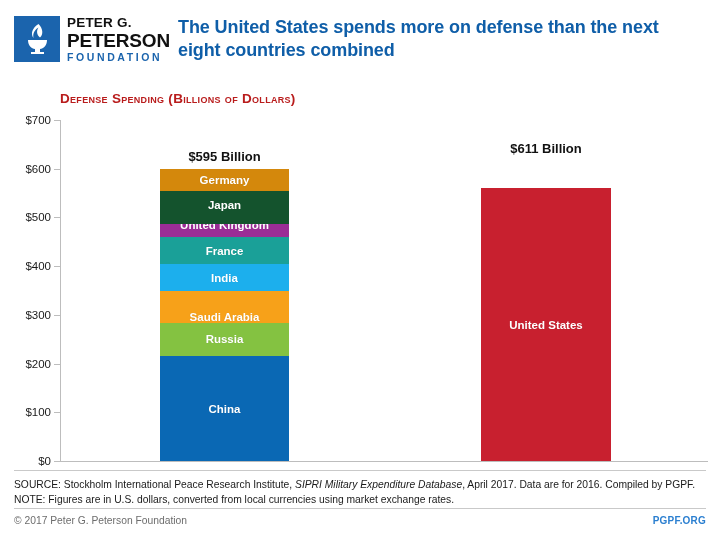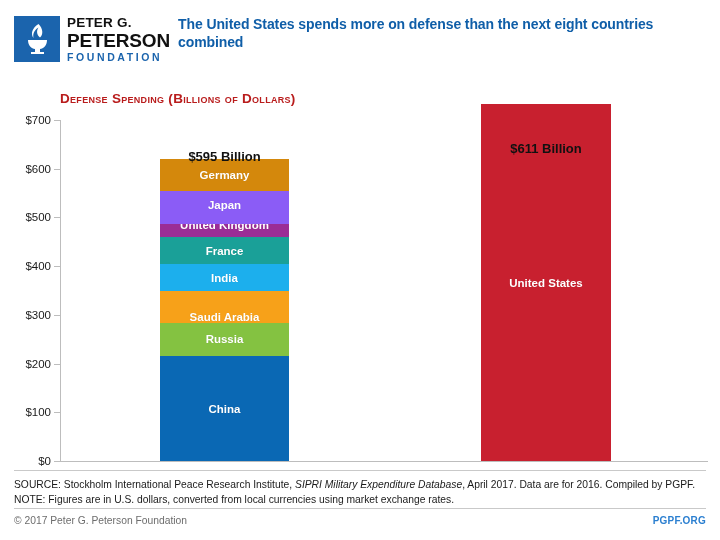--- a/index.html
+++ b/index.html
@@ -12,21 +12,21 @@
   .header{position:absolute;left:0;top:0;width:720px;height:78px;}
   .logo-wrap{position:absolute;left:14px;top:16px;display:flex;}
   .logo-mark{width:46px;height:46px;background:#1b64ad;position:relative;flex:none;}
   .logo-mark svg{position:absolute;left:0;top:0;}
   .logo-text{margin-left:7px;line-height:1;}
   .logo-l1{font-size:13.5px;font-weight:bold;color:#111;letter-spacing:.2px;}
   .logo-l2{font-size:19px;font-weight:bold;color:#111;letter-spacing:-.2px;margin-top:1px;}
   .logo-l3{font-size:10.5px;font-weight:bold;color:#1b64ad;letter-spacing:2.6px;margin-top:2px;}
   .headline{
     position:absolute;left:178px;top:16px;width:520px;
-    font-size:14px;font-weight:bold;color:#0f5ea8;line-height:1.28;
+    font-size:18px;font-weight:bold;color:#0f5ea8;line-height:1.28;
     letter-spacing:-.1px;
   }
   
   .chart-area{position:absolute;left:0;top:78px;width:720px;height:392px;}
   .chart-title{
     position:absolute;left:60px;top:13px;
     font-size:13.5px;font-weight:bold;color:#b91c1c;
     font-variant:small-caps;letter-spacing:.3px;
   }
   .plot{position:absolute;left:60px;top:42px;width:648px;height:342px;}
@@ -127,30 +127,30 @@
         </div>
         <div class="seg" style="background: rgb(28, 175, 237); height: 27.28px; bottom: 169.526px;">
           <span>India</span>
         </div>
         <div class="seg" style="background: rgb(26, 160, 152); height: 27.28px; bottom: 196.806px;">
           <span>France</span>
         </div>
         <div class="seg" style="background: rgb(155, 45, 150); height: 23.3829px; bottom: 224.086px;">
           <span>United Kingdom</span>
         </div>
-        <div class="seg" style="background: #8b5cf6; height: 39px; bottom: 237px;">
+        <div class="seg" style="background: #14532d; height: 39px; bottom: 237px;">
           <span>Japan</span>
         </div>
-        <div class="seg" style="background: rgb(212, 136, 12); height: 32px; bottom: 269.877px;">
+        <div class="seg" style="background: rgb(212, 136, 12); height: 22px; bottom: 269.877px;">
           <span>Germany</span>
         </div>
       </div>
       <div class="bar-total" style="left: 100px; width: 129px; top: 29.15px;">$595 Billion</div>
       <div class="bar" style="left: 421px; width: 130px; height: 297.644px;">
-        <div class="seg" style="background: rgb(200, 32, 47); height: 357px; bottom: 0px;">
+        <div class="seg" style="background: rgb(200, 32, 47); height: 273px; bottom: 0px;">
           <span>United States</span>
         </div>
       </div>
       <div class="bar-total" style="left: 421px; width: 130px; top: 21.3557px;">$611 Billion</div>
     </div>
 </div>
 
 <div class="rule"></div>
 <div class="source">
   <div><span>SOURCE: Stockholm International Peace Research Institute, </span><i>SIPRI Military Expenditure Database</i><span>, April 2017. Data are for 2016. Compiled by PGPF.</span></div>

